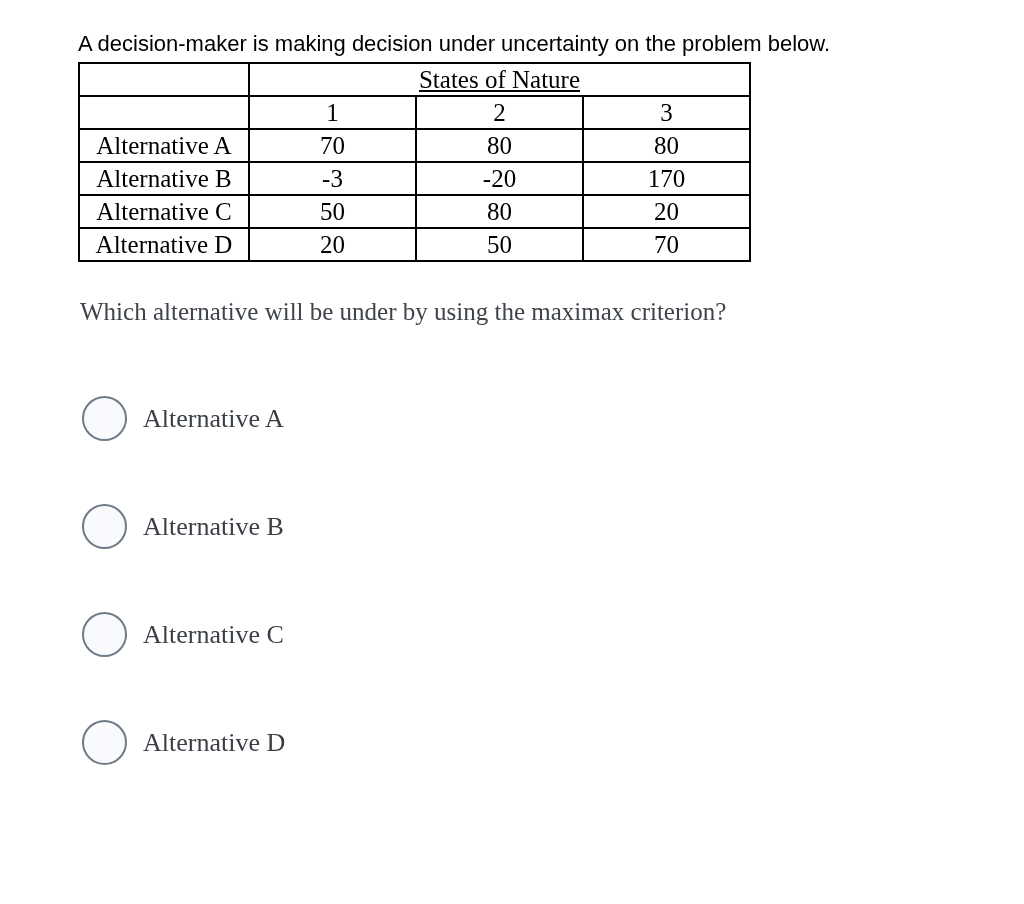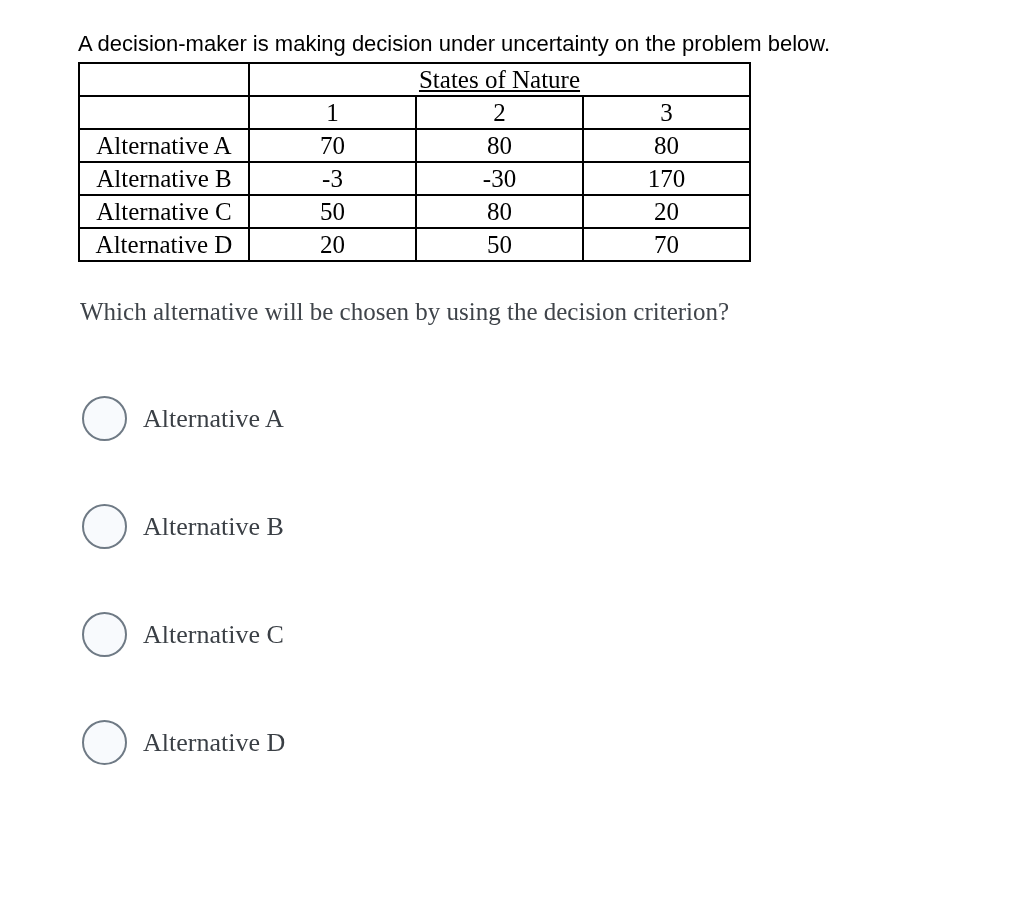--- a/index.html
+++ b/index.html
@@ -127,39 +127,39 @@
         </tr>
         <tr>
           <td class="row-label">Alternative A</td>
           <td>70</td>
           <td>80</td>
           <td>80</td>
         </tr>
         <tr>
           <td class="row-label">Alternative B</td>
           <td>-3</td>
-          <td>-30</td>
+          <td>-20</td>
           <td>170</td>
         </tr>
         <tr>
           <td class="row-label">Alternative C</td>
           <td>50</td>
           <td>80</td>
           <td>20</td>
         </tr>
         <tr>
           <td class="row-label">Alternative D</td>
           <td>20</td>
           <td>50</td>
           <td>70</td>
         </tr>
       </tbody>
     </table>
 
-    <p class="prompt">Which alternative will be chosen by using the decision criterion?</p>
+    <p class="prompt">Which alternative will be under by using the maximax criterion?</p>
 
     <div class="options">
       <div class="option">
         <span class="radio"></span>
         <span class="option-label">Alternative A</span>
       </div>
       <div class="option">
         <span class="radio"></span>
         <span class="option-label">Alternative B</span>
       </div>

